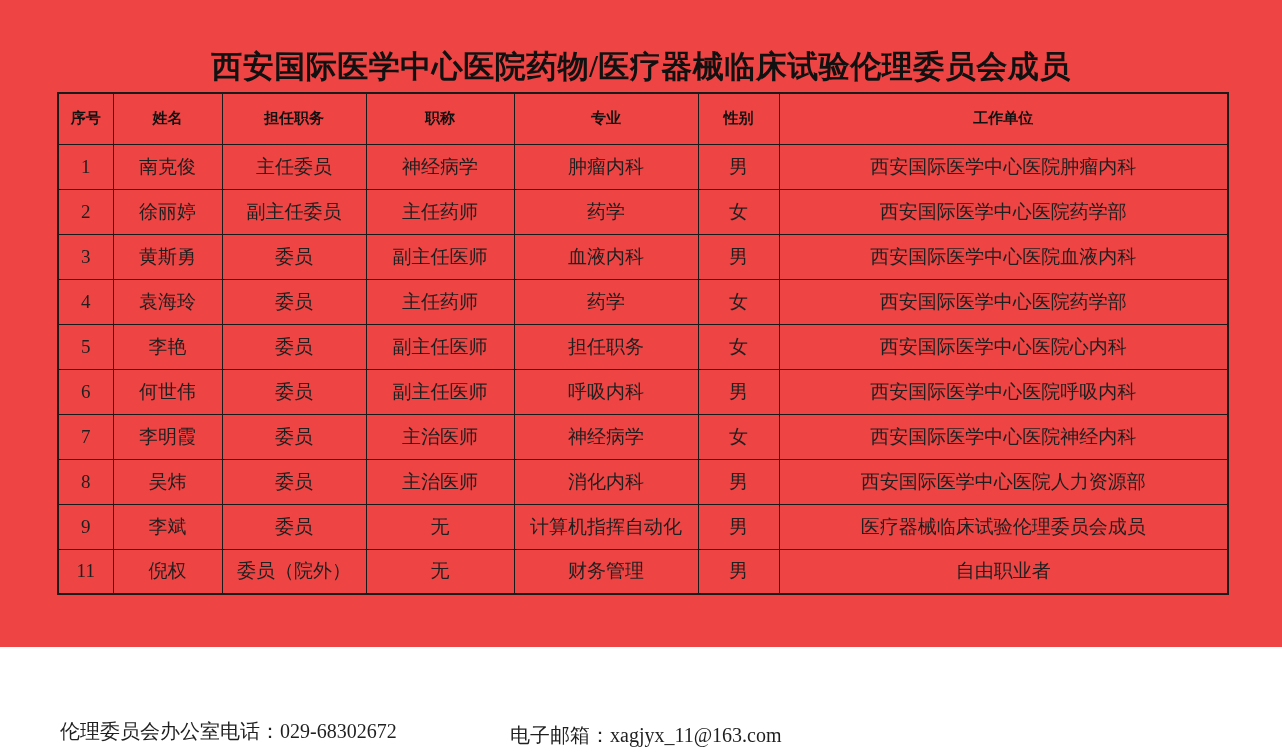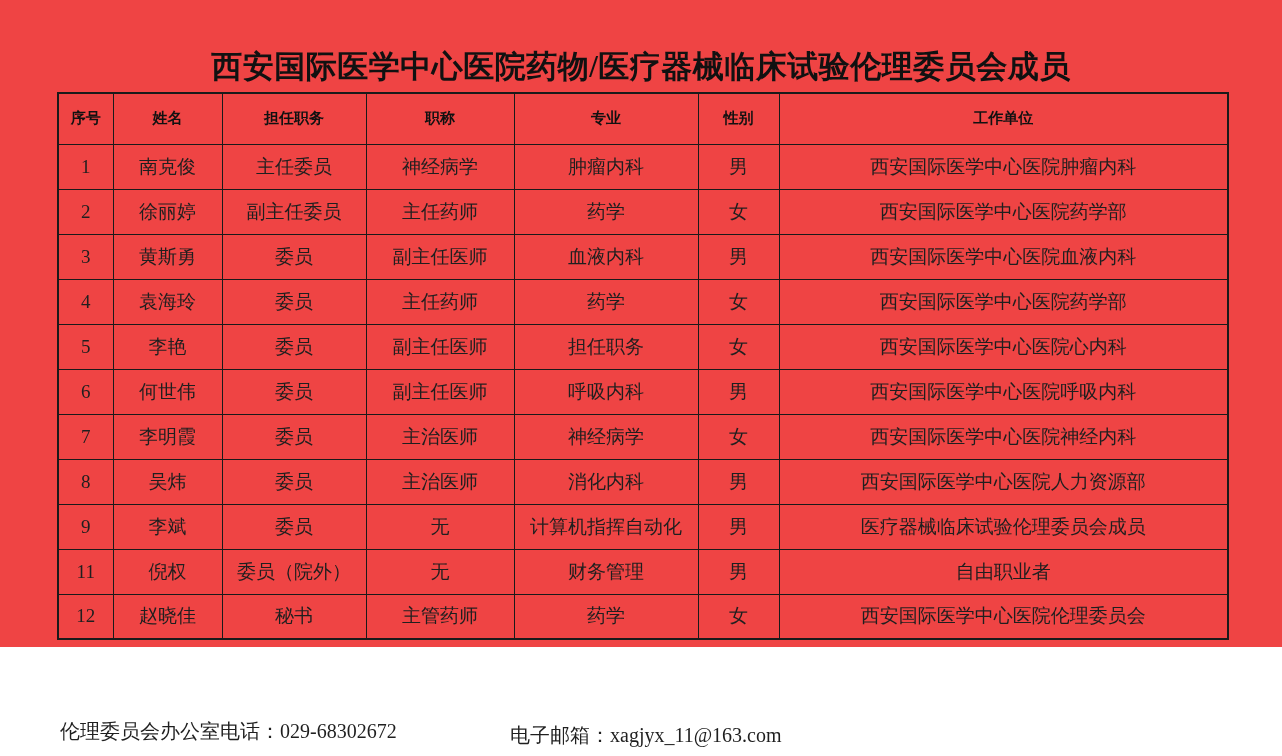--- a/index.html
+++ b/index.html
@@ -186,29 +186,20 @@
         </tr>
         <tr>
           <td>11</td>
           <td>倪权</td>
           <td>委员（院外）</td>
           <td>无</td>
           <td>财务管理</td>
           <td>男</td>
           <td>自由职业者</td>
         </tr>
-        <tr>
-          <td>12</td>
-          <td>赵晓佳</td>
-          <td>秘书</td>
-          <td>主管药师</td>
-          <td>药学</td>
-          <td>女</td>
-          <td>西安国际医学中心医院伦理委员会</td>
-        </tr>
       </tbody>
   </table>
 
   <div class="footer">
     <div class="phone">
       <span>伦理委员会办公室电话：</span><span>029-68302672</span>
     </div>
     <div class="email">
       <span>电子邮箱：</span><span>xagjyx_11@163.com</span>
     </div>

